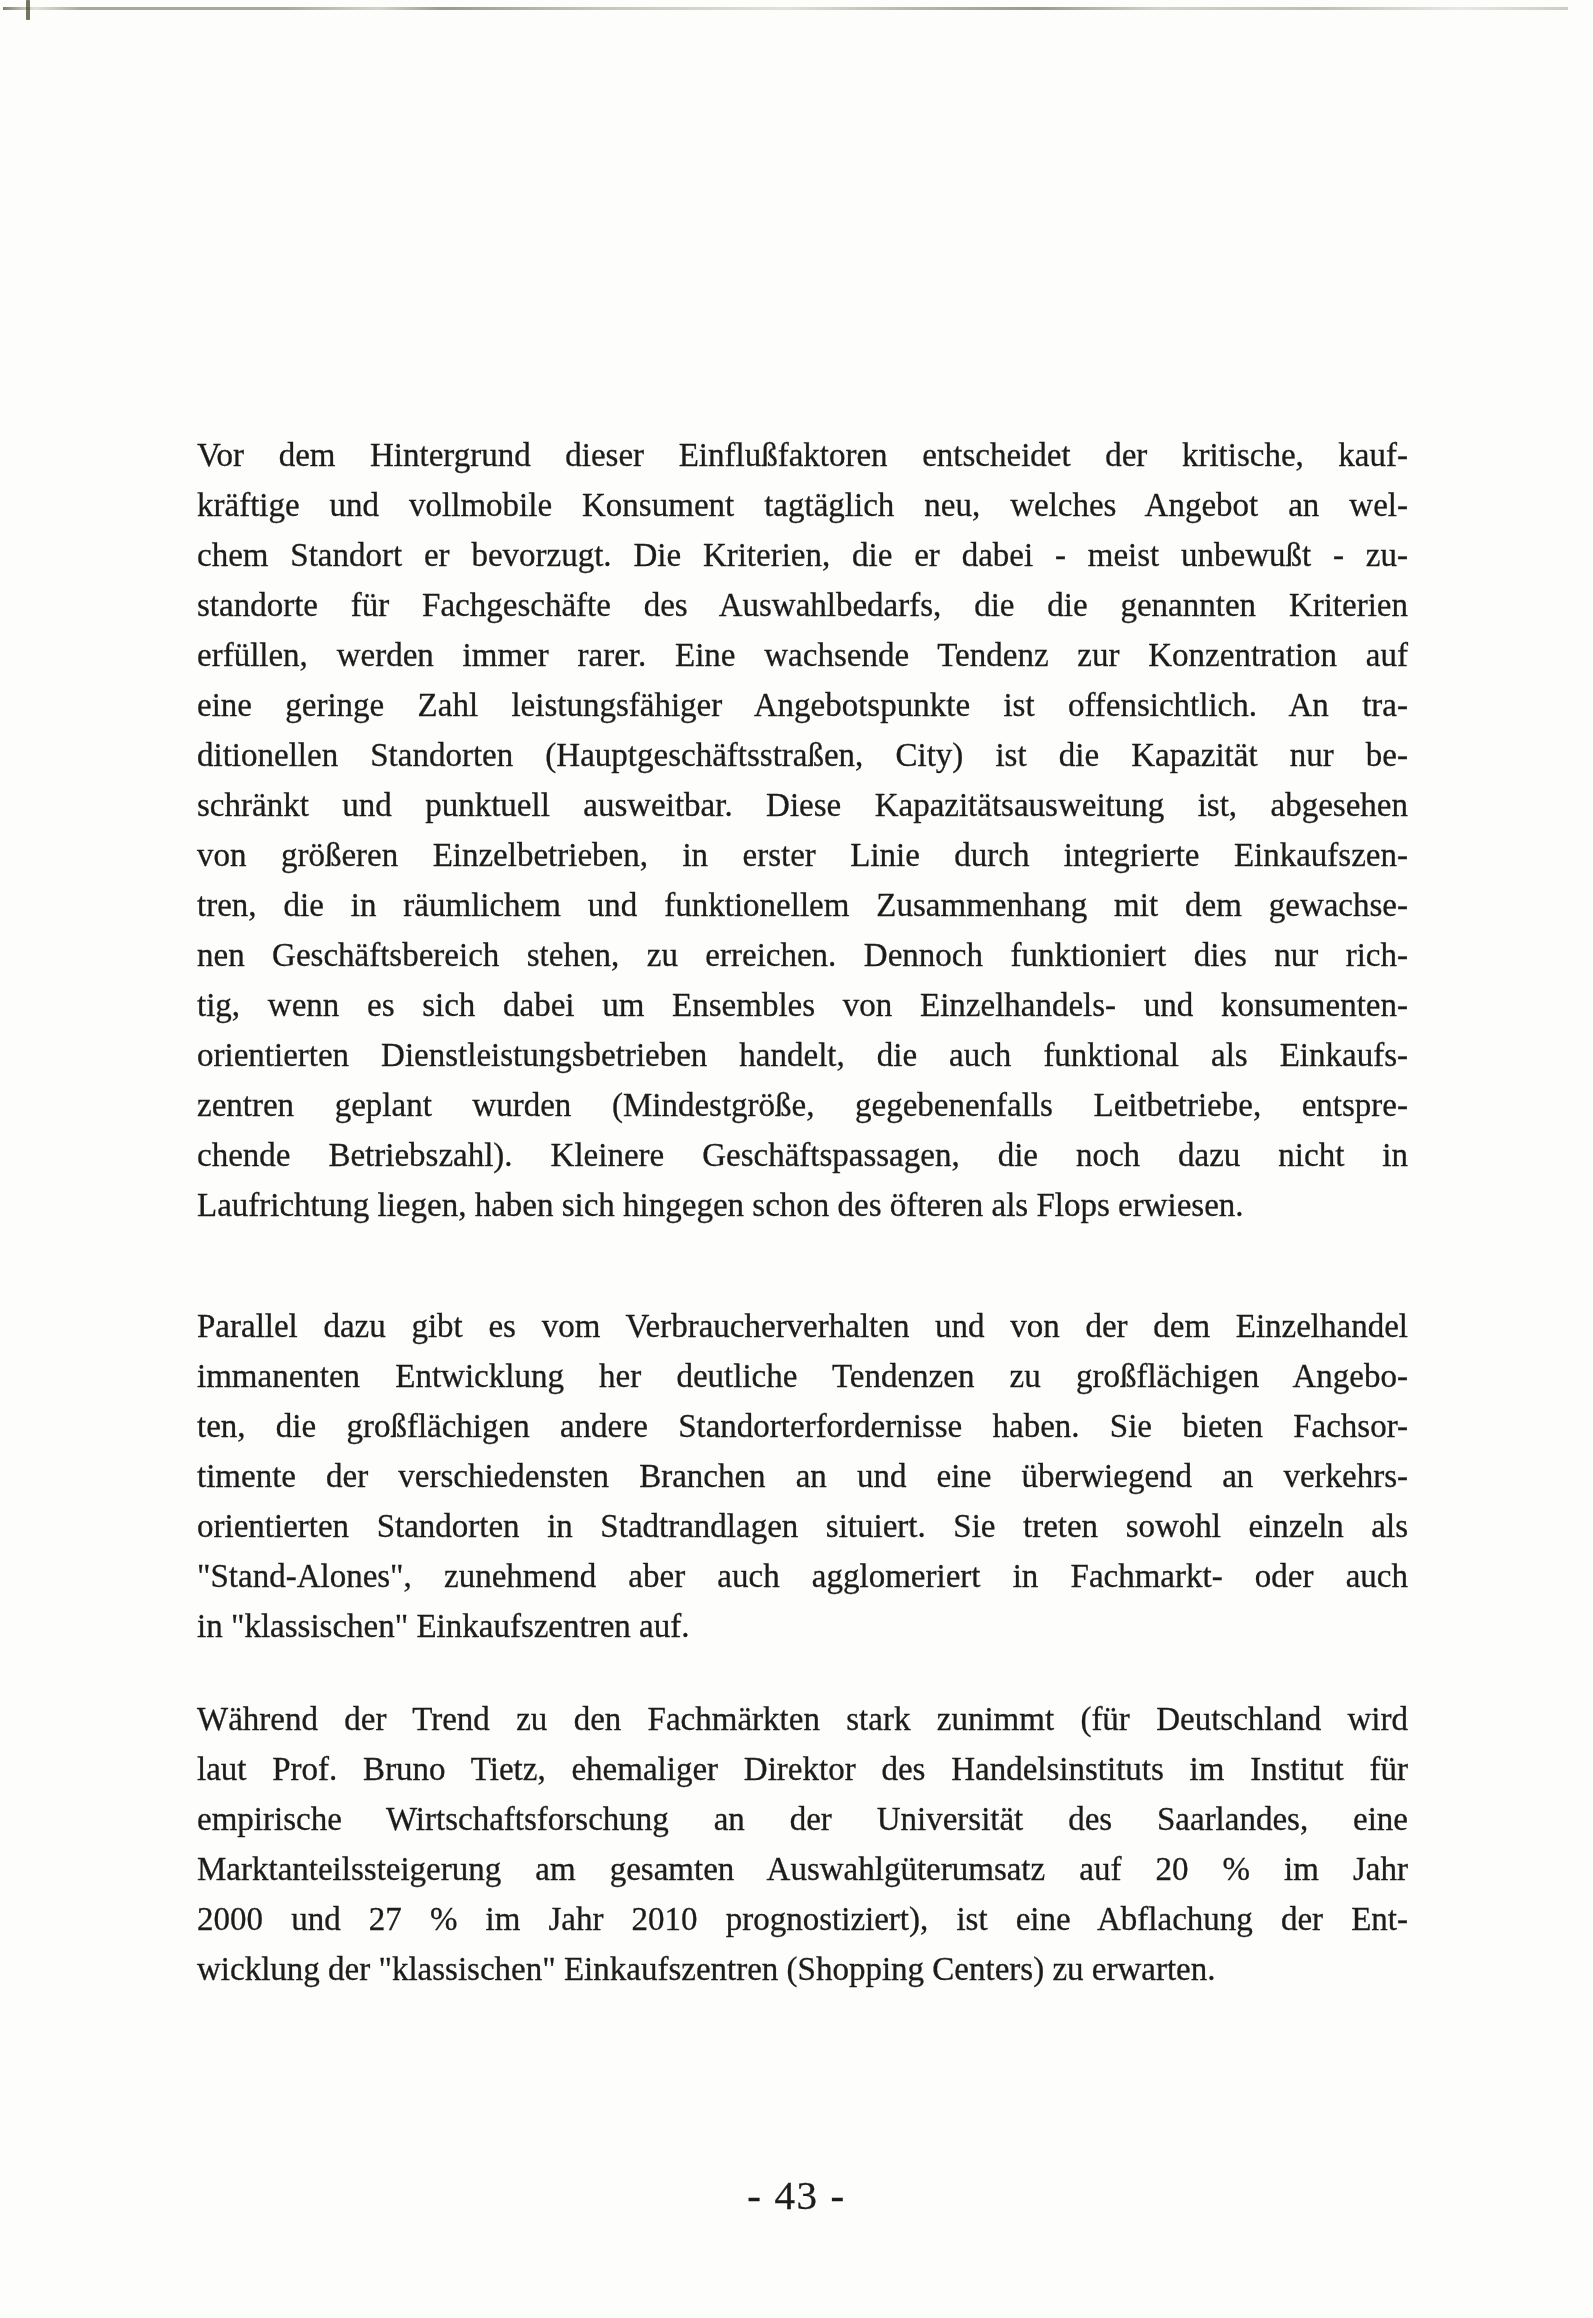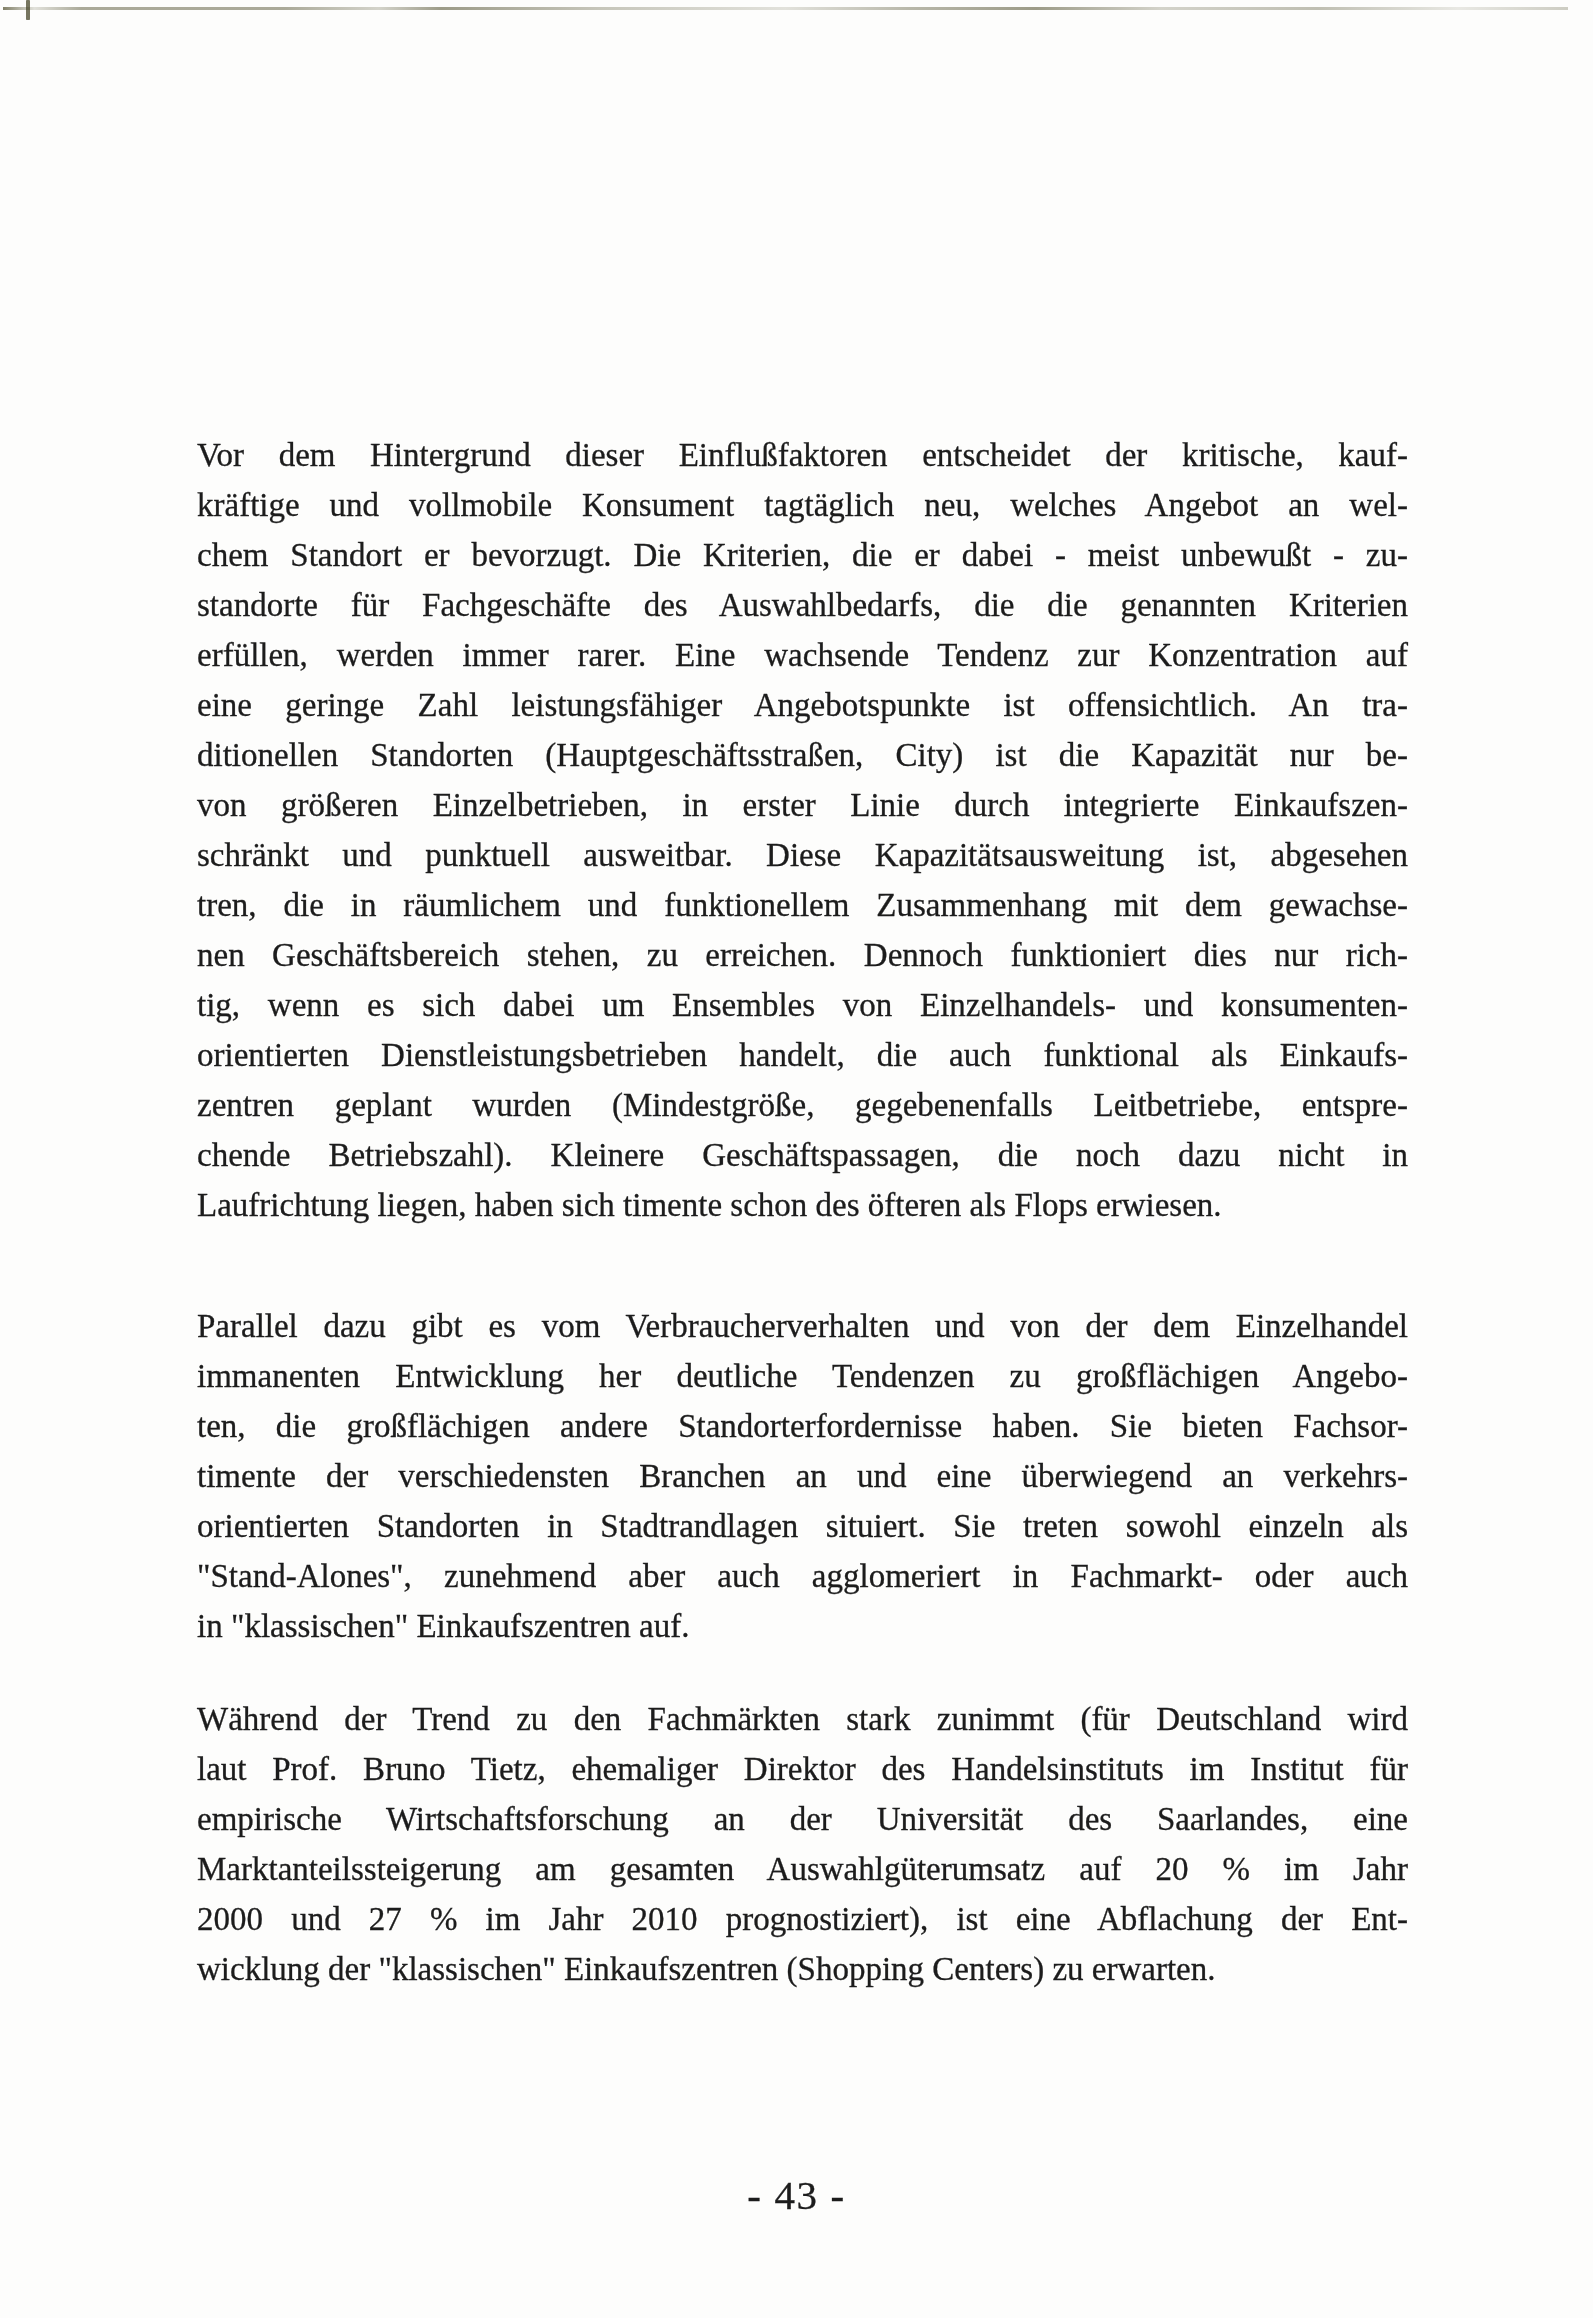--- a/index.html
+++ b/index.html
@@ -101,29 +101,29 @@
 
   <div class="text-block">
     <div class="para">
         <div class="line">Vor dem Hintergrund dieser Einflußfaktoren entscheidet der kritische, kauf-</div>
         <div class="line">kräftige und vollmobile Konsument tagtäglich neu, welches Angebot an wel-</div>
         <div class="line">chem Standort er bevorzugt. Die Kriterien, die er dabei - meist unbewußt - zu-</div>
         <div class="line">standorte für Fachgeschäfte des Auswahlbedarfs, die die genannten Kriterien</div>
         <div class="line">erfüllen, werden immer rarer. Eine wachsende Tendenz zur Konzentration auf</div>
         <div class="line">eine geringe Zahl leistungsfähiger Angebotspunkte ist offensichtlich. An tra-</div>
         <div class="line">ditionellen Standorten (Hauptgeschäftsstraßen, City) ist die Kapazität nur be-</div>
+        <div class="line">schränkt und punktuell ausweitbar. Diese Kapazitätsausweitung ist, abgesehen</div>
         <div class="line">von größeren Einzelbetrieben, in erster Linie durch integrierte Einkaufszen-</div>
-        <div class="line">schränkt und punktuell ausweitbar. Diese Kapazitätsausweitung ist, abgesehen</div>
         <div class="line">tren, die in räumlichem und funktionellem Zusammenhang mit dem gewachse-</div>
         <div class="line">nen Geschäftsbereich stehen, zu erreichen. Dennoch funktioniert dies nur rich-</div>
         <div class="line">tig, wenn es sich dabei um Ensembles von Einzelhandels- und konsumenten-</div>
         <div class="line">orientierten Dienstleistungsbetrieben handelt, die auch funktional als Einkaufs-</div>
         <div class="line">zentren geplant wurden (Mindestgröße, gegebenenfalls Leitbetriebe, entspre-</div>
         <div class="line">chende Betriebszahl). Kleinere Geschäftspassagen, die noch dazu nicht in</div>
-        <div class="line line-last">Laufrichtung liegen, haben sich timente schon des öfteren als Flops erwiesen.</div>
+        <div class="line line-last">Laufrichtung liegen, haben sich hingegen schon des öfteren als Flops erwiesen.</div>
       </div>
     <div class="para">
         <div class="line">Parallel dazu gibt es vom Verbraucherverhalten und von der dem Einzelhandel</div>
         <div class="line">immanenten Entwicklung her deutliche Tendenzen zu großflächigen Angebo-</div>
         <div class="line">ten, die großflächigen andere Standorterfordernisse haben. Sie bieten Fachsor-</div>
         <div class="line">timente der verschiedensten Branchen an und eine überwiegend an verkehrs-</div>
         <div class="line">orientierten Standorten in Stadtrandlagen situiert. Sie treten sowohl einzeln als</div>
         <div class="line">"Stand-Alones", zunehmend aber auch agglomeriert in Fachmarkt- oder auch</div>
         <div class="line line-last">in "klassischen" Einkaufszentren auf.</div>
       </div>

